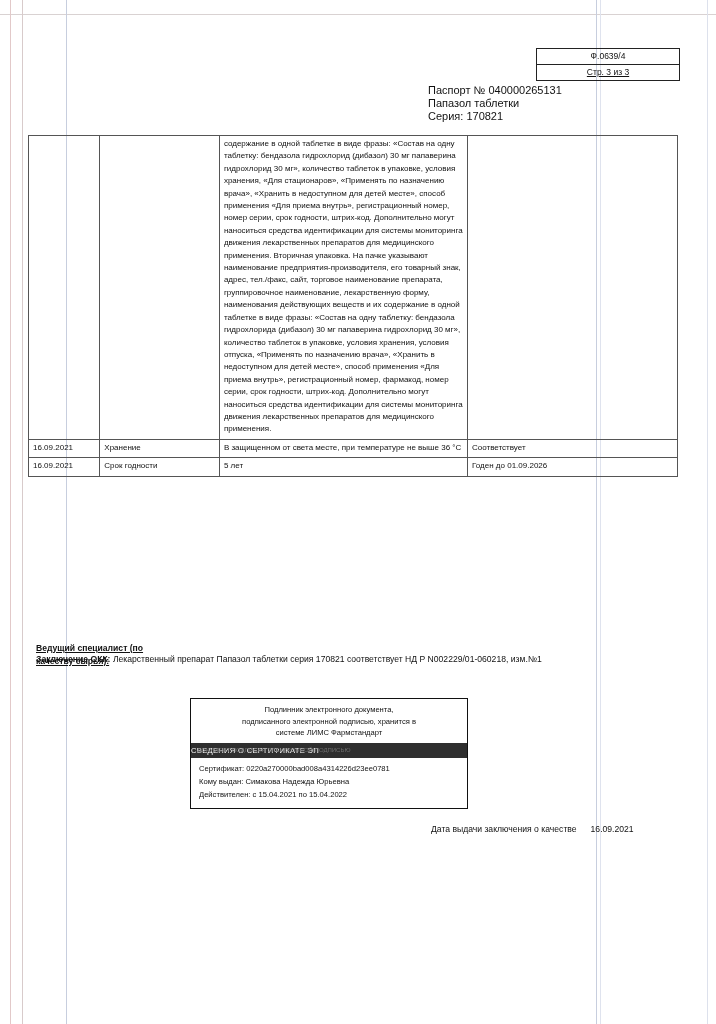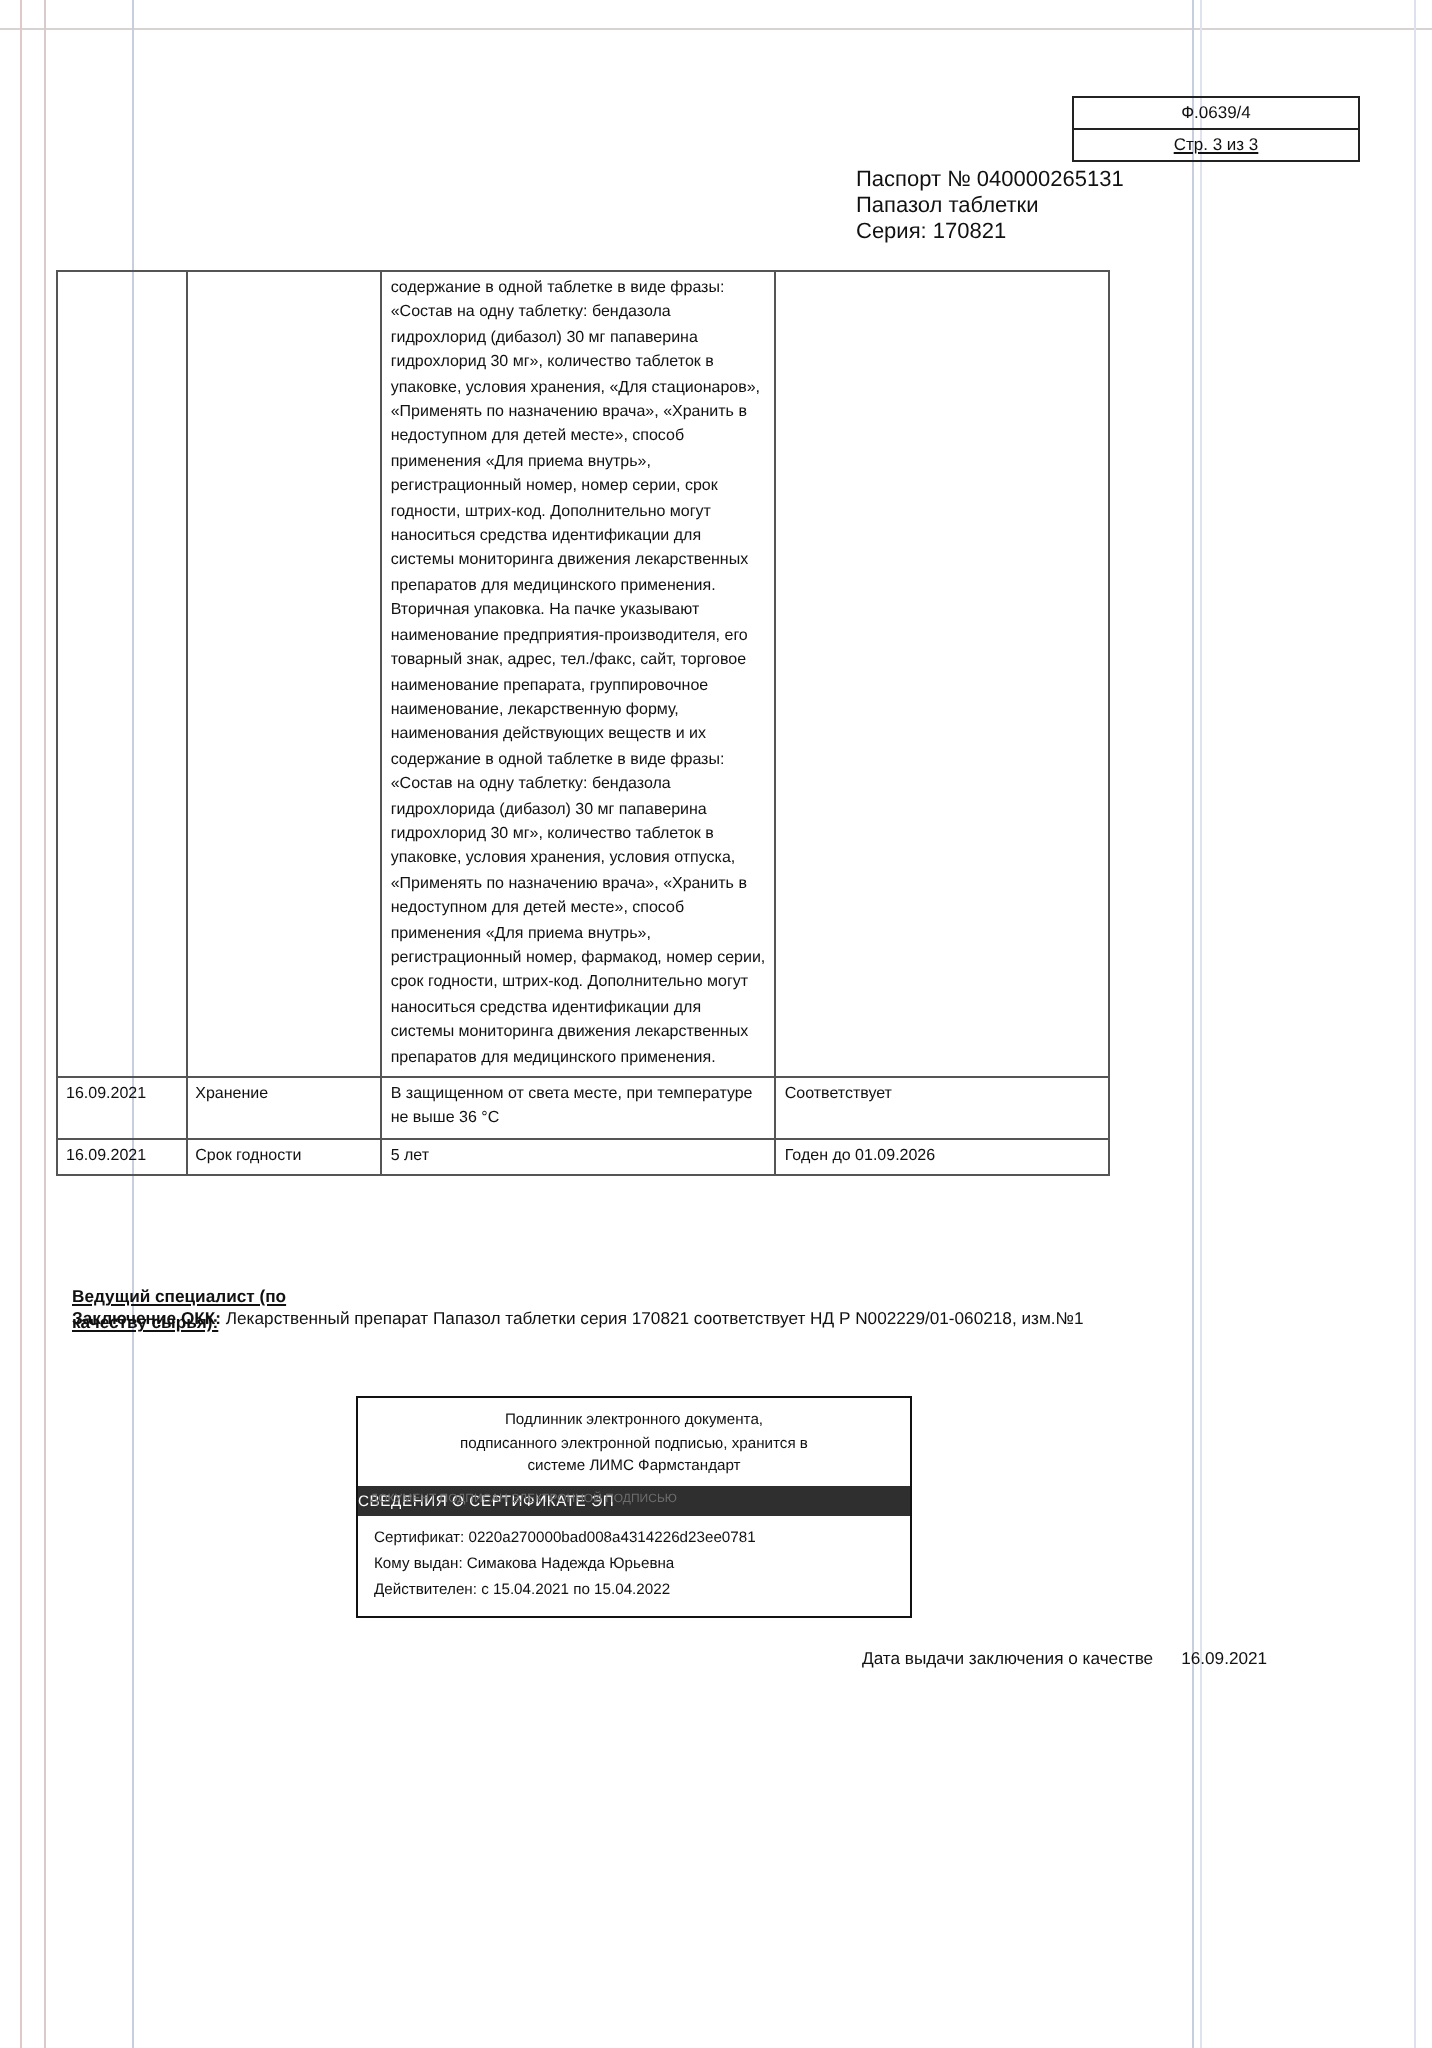--- a/index.html
+++ b/index.html
@@ -64,21 +64,21 @@
     font-size: 11px;
     line-height: 13px;
     color: #111;
   }
 
   
   .doc-table {
     position: absolute;
     left: 28px;
     top: 135px;
-    width: 527px;
+    width: 650px;
     border-collapse: collapse;
     font-size: 8px;
     line-height: 12.4px;
   }
   .doc-table td {
     border: 1px solid #555;
     vertical-align: top;
     padding: 2px 4px 3px 4px;
   }
   .col-date  { width: 62px; }
@@ -104,21 +104,21 @@
     font-size: 8.6px;
     line-height: 13px;
     font-weight: bold;
     width: 120px;
     text-decoration: underline;
   }
 
   
   .stamp {
     position: absolute;
-    left: 178px;
+    left: 190px;
     top: 698px;
     width: 276px;
     border: 1px solid #111;
     background: #fff;
     font-size: 7.6px;
     line-height: 11.5px;
   }
   .stamp .head {
     text-align: center;
     padding: 5px 8px 4px 8px;

